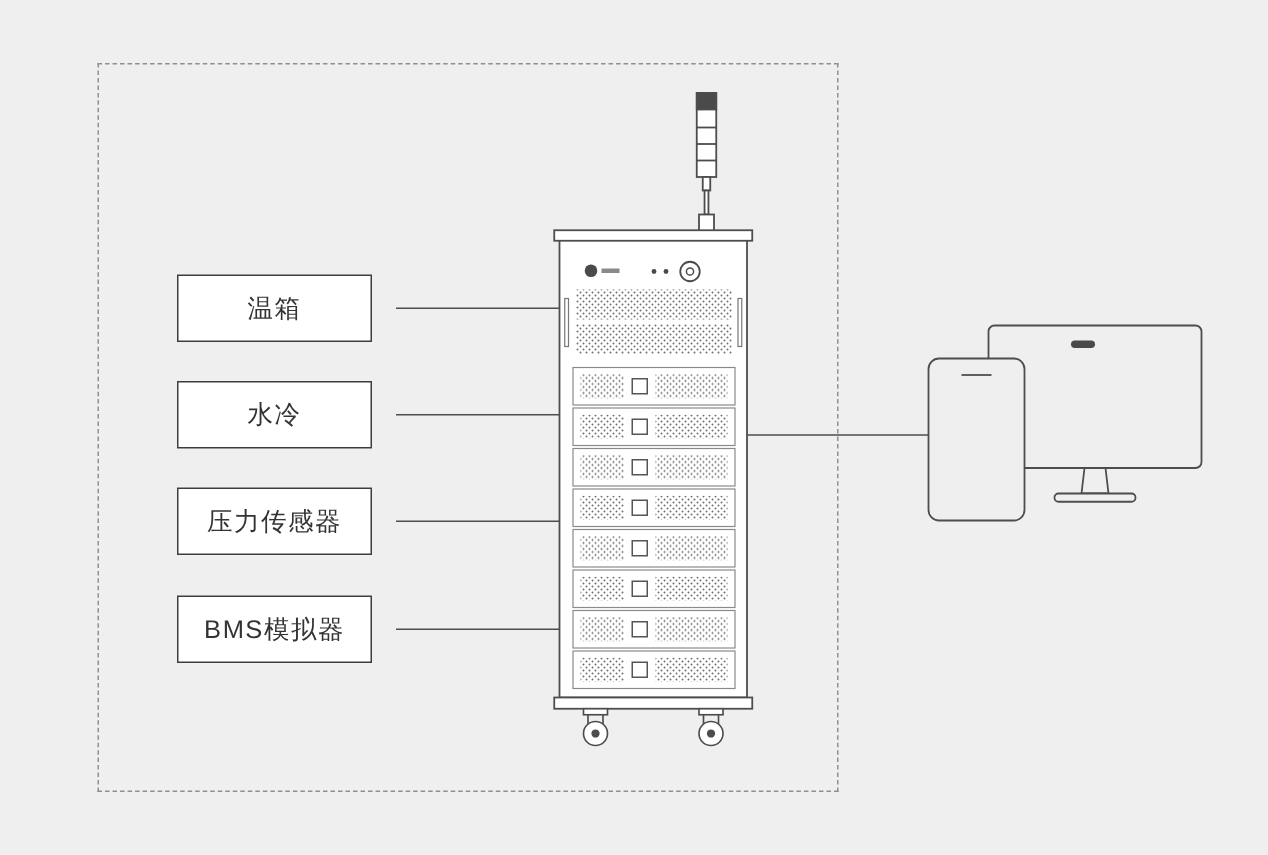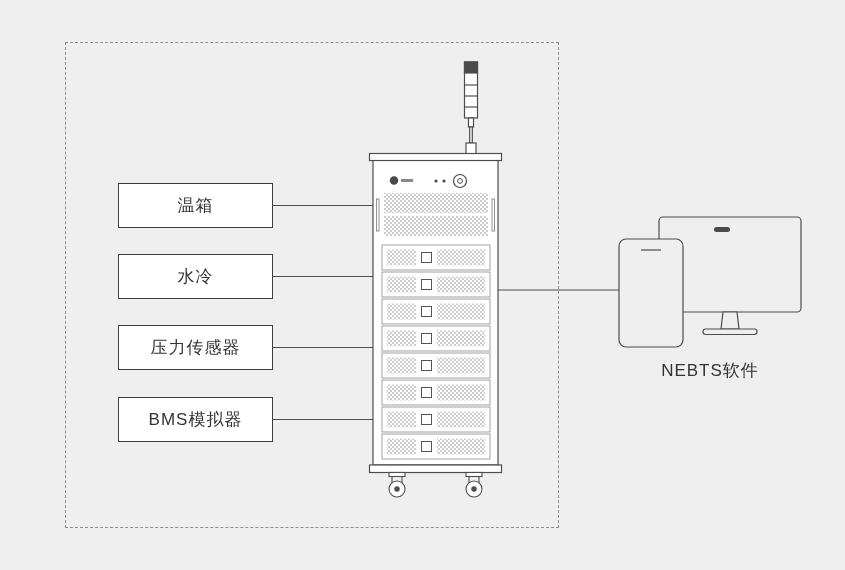--- a/index.html
+++ b/index.html
@@ -30,21 +30,21 @@
     box-sizing:border-box;
   }
   .artwork{
     position:absolute;
     left:0; top:0;
     width:845px; height:570px;
   }
   .label-box{
     position:absolute;
     left:118px;
-    width:155px;
+    width:130px;
     height:45px;
     background:var(--box-fill);
     border:1px solid var(--box-border);
     box-sizing:border-box;
     display:flex;
     align-items:center;
     justify-content:center;
     font-size:17px;
     letter-spacing:1px;
     color:var(--text);
@@ -208,15 +208,14 @@
   <div class="label-box b2">
     <span>水冷</span>
   </div>
   <div class="label-box b3">
     <span>压力传感器</span>
   </div>
   <div class="label-box b4">
     <span>BMS模拟器</span>
   </div>
 
-  <div class="nebts-label">NEBTS软件</div>
 
 </div>
 
 </body></html>

